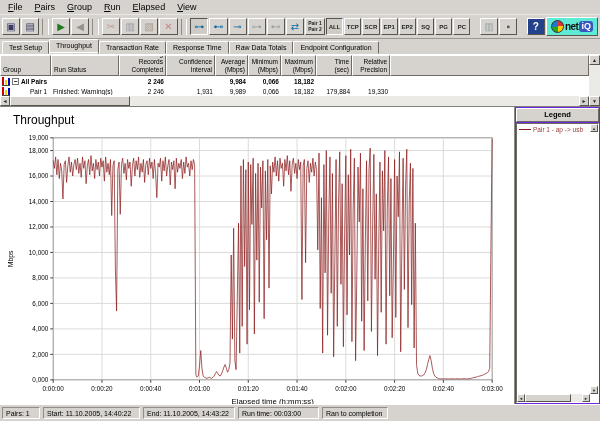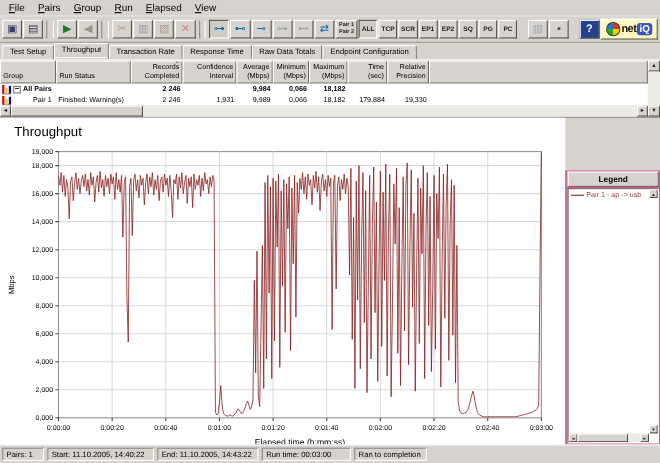--- a/index.html
+++ b/index.html
@@ -18,21 +18,21 @@
   .tbtn{width:19px;height:17px;display:flex;align-items:center;justify-content:center;
         background:#d6d3ce;border:1px solid;border-color:#fff #58554e #58554e #fff;
         font-size:10px;line-height:1;box-sizing:border-box;cursor:default;}
   .tbtn.active{border-color:#58554e #fff #fff #58554e;background:#cfccc6;}
   .tbtn.txt{font-size:6px;font-weight:bold;color:#222;width:18px;}
   .tbtn.pairbtn{flex-direction:column;font-size:5px;font-weight:bold;width:21px;line-height:1.1;color:#222;}
   .tsep{width:5px;height:16px;border-left:1px solid #8f8c85;border-right:1px solid #fff;margin:0 2px;}
   .tgap{width:8px;}
   .tbtn.helpbtn{background:#24418c;color:#ffe;font-weight:bold;font-size:10px;}
   .logo{height:17px;display:flex;align-items:center;gap:1px;padding:0 4px;
-        background:#fef9c3;border:1px solid;border-color:#fff #58554e #58554e #fff;}
+        background:#5eead4;border:1px solid;border-color:#fff #58554e #58554e #fff;}
   .logo-globe{width:11px;height:11px;border-radius:50%;
         background:conic-gradient(#d33 0 25%,#fc0 25% 50%,#2a2 50% 75%,#27c 75% 100%);
         border:1px solid #333;}
   .logo-net{font-size:10px;font-weight:bold;color:#111;letter-spacing:-0.5px;}
   .logo-iq{font-size:9px;font-weight:bold;color:#fff;background:#3a57c0;border-radius:3px;
         padding:0 2px;line-height:11px;}
 
   
   .tabstrip{height:15px;display:flex;align-items:flex-end;padding-left:2px;background:#d6d3ce;}
   .tab{font-size:7px;padding:2px 6px 2px 6px;border:1px solid;border-color:#fff #6e6b64 #d6d3ce #fff;
@@ -69,22 +69,22 @@
   .t-hscroll{position:absolute;left:0;right:11px;bottom:0;height:10px;display:flex;}
   .t-hscroll .sbtn{width:10px;height:10px;}
   .t-hscroll .thumb{width:120px;}
   .t-hscroll .track{flex:1;}
 
   
   .main{flex:1;display:flex;border-top:1px solid #808080;min-height:0;}
   .chart-panel{flex:1;background:#fff;display:flex;flex-direction:column;min-width:0;}
   .chart-title{font-size:12px;color:#000;padding:6px 0 0 13px;height:16px;}
   .chart-svg{display:block;}
-  .legend-panel{width:86px;background:#ec4899;border-left:1px solid #8f8c85;display:flex;
-                flex-direction:column;padding:1px;box-sizing:border-box;margin-top:48px;}
+  .legend-panel{width:86px;background:#6d28d9;border-left:1px solid #8f8c85;display:flex;
+                flex-direction:column;padding:1px;box-sizing:border-box;}
   .legend-title{font-size:7.5px;font-weight:bold;text-align:center;height:12px;line-height:12px;
                 border:1px solid;border-color:#fff #6e6b64 #6e6b64 #fff;background:#d6d3ce;margin-bottom:1px;}
   .legend-box{flex:1;background:#fff;border:1px solid;border-color:#6e6b64 #fff #fff #6e6b64;position:relative;overflow:hidden;}
   .legend-item{display:flex;align-items:center;gap:2px;padding:2px 10px 0 2px;font-size:6.5px;cursor:default;}
   .legend-line{display:inline-block;width:12px;height:1px;flex:none;}
   .l-vscroll{position:absolute;top:0;right:0;bottom:8px;width:8px;display:flex;flex-direction:column;justify-content:space-between;}
   .l-vscroll .sbtn{width:8px;height:8px;font-size:4px;}
   .l-hscroll{position:absolute;left:0;right:8px;bottom:0;height:8px;display:flex;}
   .l-hscroll .sbtn{width:8px;height:8px;font-size:4px;}
   .l-hscroll .track{flex:1;}

